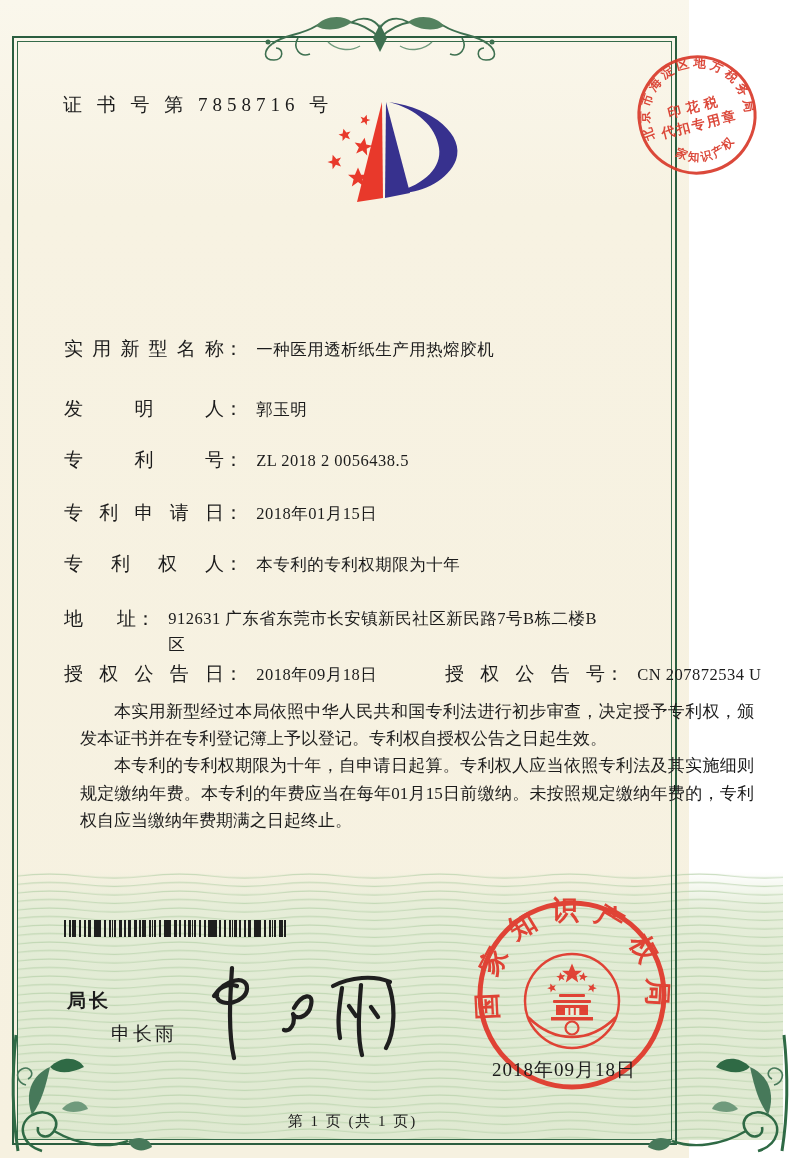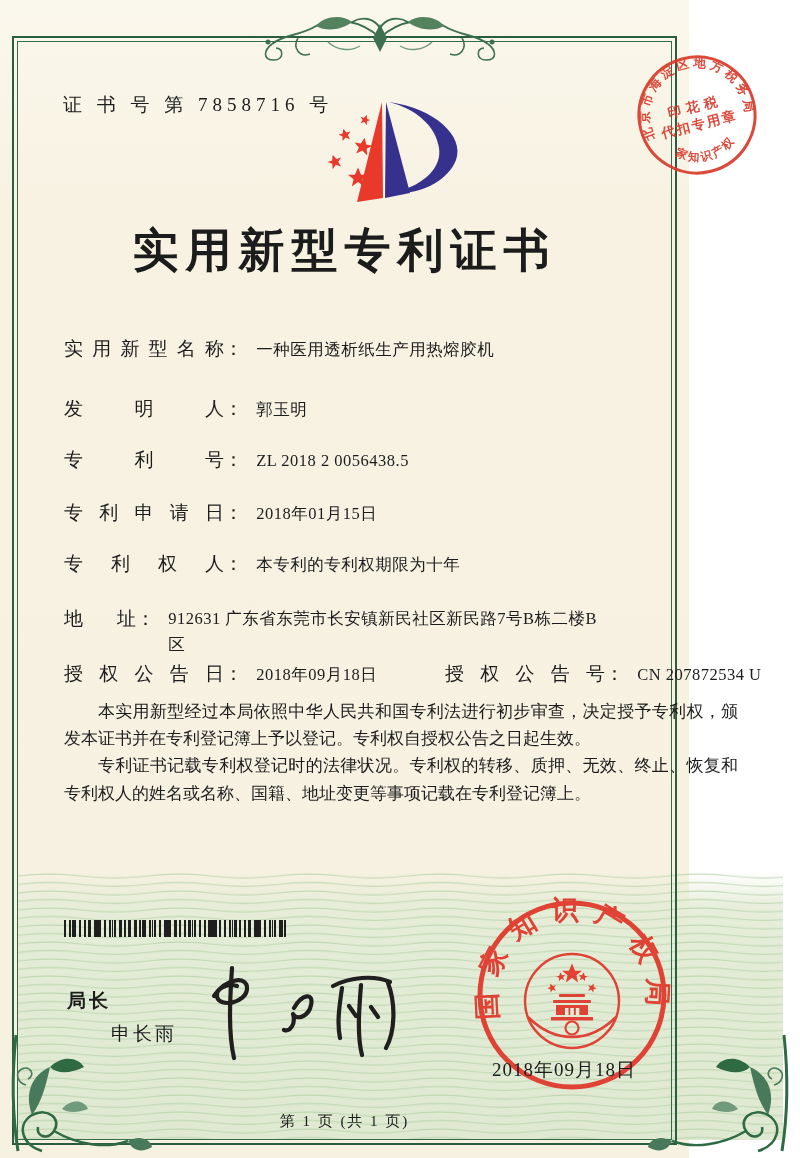--- a/index.html
+++ b/index.html
@@ -23,36 +23,36 @@
          font-size:46px;font-weight:700;letter-spacing:7px;}
   .frow{position:absolute;left:64px;font-size:16.5px;white-space:nowrap;}
   .flabel{font-size:19px;}
   .jchars{display:inline-flex;justify-content:space-between;width:160px;vertical-align:baseline;}
   .jchars.narrow{width:72px;}
   .fcolon{font-size:19px;}
   .fvalue{margin-left:9px;letter-spacing:.5px;}
   .fvalue.wrap{display:inline-block;width:432px;white-space:normal;
                vertical-align:top;line-height:26px;letter-spacing:.5px;}
   .fgroup2{position:absolute;left:381px;top:0;white-space:nowrap;}
-  .paras{position:absolute;left:64px;top:698px;width:674px;font-size:17px;
+  .paras{position:absolute;left:80px;top:698px;width:674px;font-size:17px;
          line-height:27.2px;text-align:justify;}
   .paras p{margin:0;text-indent:2em;}
   .barcode{position:absolute;left:64px;top:920px;width:224px;height:17px;z-index:4;
     background:
       repeating-linear-gradient(90deg,#1e1e1e 0 2px,rgba(0,0,0,0) 2px 5px),
       repeating-linear-gradient(90deg,#1e1e1e 0 1px,rgba(0,0,0,0) 1px 8px),
       repeating-linear-gradient(90deg,rgba(0,0,0,0) 0 9px,#1e1e1e 9px 12px,rgba(0,0,0,0) 12px 23px);}
   .director-title{position:absolute;left:67px;top:988px;font-size:19px;letter-spacing:3px;font-weight:bold;}
   .director-name{position:absolute;left:67px;top:1021px;font-size:19px;letter-spacing:3px;margin-left:44px;}
   .sig{position:absolute;left:198px;top:958px;z-index:4;}
   .stamp{position:absolute;z-index:5;}
   .tax-stamp{left:612px;top:30px;}
   .gov-stamp{left:472px;top:895px;}
   .stamp-date{position:absolute;left:492px;top:1057px;font-size:19px;letter-spacing:1px;z-index:6;}
-  .footer{position:absolute;left:0;top:1112px;width:100%;text-align:center;
+  .footer{position:absolute;left:8px;top:1112px;width:100%;text-align:center;
           font-size:15px;letter-spacing:2px;z-index:4;}
   svg text{font-family:"Liberation Serif","DejaVu Serif",serif;}
 </style>
 </head>
 <body>
 
 <div class="page">
 
   <div class="band">
     <svg width="766" height="268">
@@ -114,21 +114,20 @@
       <use href="#lstar" transform="translate(69,22) scale(5.5) rotate(18)" fill="#e8392b"></use>
       <use href="#lstar" transform="translate(49,37) scale(6.5) rotate(-14)" fill="#e8392b"></use>
       <use href="#lstar" transform="translate(67,49) scale(9.5) rotate(10)" fill="#e8392b"></use>
       <use href="#lstar" transform="translate(39,64) scale(7.5) rotate(-18)" fill="#e8392b"></use>
       <use href="#lstar" transform="translate(62,80) scale(10.5)" fill="#e8392b"></use>
       <path fill="#e8392b" d="M86 4 L61 104 L87 100 Z"></path>
       <path fill="#37318e" d="M90 4 L89 100 L114 95 Z"></path>
       <path fill="#37318e" d="M93 4 C138 10 169 38 160 62 C152 84 119 98 101 94 C129 86 146 69 143 50 C140 28 120 11 93 4 Z"></path>
     </svg>
 
-    <div class="title">实用新型专利证书</div>
 
     <div class="frow" style="top:336px">
       <span class="flabel jchars">
           <span>实</span>
           <span>用</span>
           <span>新</span>
           <span>型</span>
           <span>名</span>
           <span>称</span>
         </span><span class="fcolon">：</span>
@@ -192,21 +191,21 @@
             <span>公</span>
             <span>告</span>
             <span>号</span>
           </span><span class="fcolon">：</span>
         <span class="fvalue">CN 207872534 U</span>
       </span>
     </div>
 
     <div class="paras">
       <p>本实用新型经过本局依照中华人民共和国专利法进行初步审查，决定授予专利权，颁发本证书并在专利登记簿上予以登记。专利权自授权公告之日起生效。</p>
-      <p>专利证书记载专利权登记时的法律状况。专利权的转移、质押、无效、终止、恢复和专利权人的姓名或名称、国籍、地址变更等事项记载在专利登记簿上。</p>
+      <p>本专利的专利权期限为十年，自申请日起算。专利权人应当依照专利法及其实施细则规定缴纳年费。本专利的年费应当在每年01月15日前缴纳。未按照规定缴纳年费的，专利权自应当缴纳年费期满之日起终止。</p>
     </div>
 
     <div class="barcode"></div>
 
     <div class="director-title">局长</div>
     <div class="director-name">申长雨</div>
 
     <svg class="sig" width="210" height="105" viewBox="0 0 210 105">
       <g stroke="#1f1f1f" stroke-width="4.2" fill="none" stroke-linecap="round" stroke-linejoin="round">
         <path d="M16 38 C28 20 50 17 49 31 C48 45 22 50 19 39 C17 30 30 25 39 28"></path>

